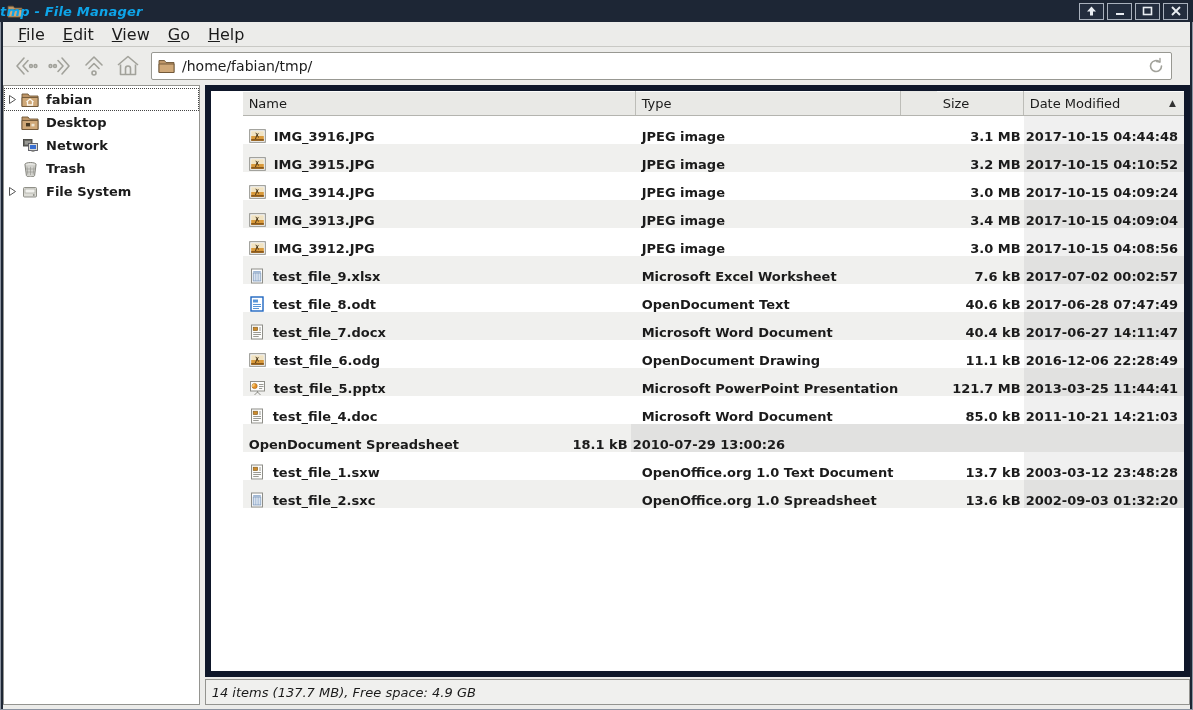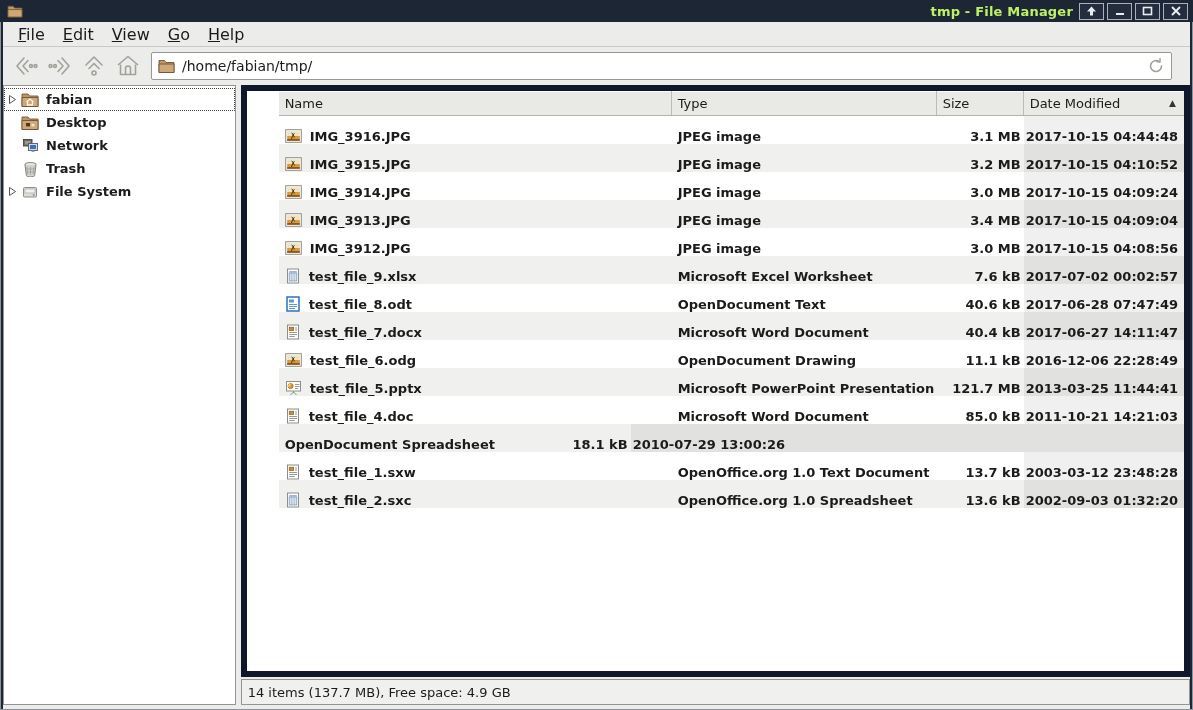--- a/index.html
+++ b/index.html
@@ -2,22 +2,22 @@
 <html><head>
 <meta charset="utf-8">
 <style>
   html,body{margin:0;padding:0;background:#555;font-family:"DejaVu Sans","Liberation Sans",sans-serif;}
   *{box-sizing:border-box;}
   .window{position:relative;width:1193px;height:710px;background:#1d2635;overflow:hidden;
           box-shadow:inset 0 0 0 1px #8b93a1;}
   
   .titlebar{position:relative;height:22px;background:#1d2635;display:flex;align-items:center;}
   .titlebar .app-icon{margin-left:7px;display:flex;}
-  .titlebar .title{position:absolute;left:0;right:120px;text-align:right;color:#bef264;
-                   font-weight:bold;font-size:13px;letter-spacing:.2px;}
+  .titlebar .title{position:absolute;left:0;right:120px;text-align:left;color:#0ea5e9;
+                   font-weight:bold;font-size:13px;letter-spacing:.2px;font-style:italic;}
   .win-controls{margin-left:auto;display:flex;gap:3px;margin-right:5px;}
   .win-btn{width:25px;height:17px;border:1px solid #a9b1bd;background:#232d3e;display:flex;
            align-items:center;justify-content:center;cursor:default;}
   .win-btn svg{display:block;}
   
   .menubar{height:25px;background:#ececea;border-bottom:1px solid #c9c9c5;display:flex;
            align-items:center;padding-left:6px;margin:0 3px;}
   .menu-item{padding:3px 9px;font-size:16px;color:#1b1b1b;cursor:default;}
   .menu-item u{text-decoration:underline;}
   
@@ -39,33 +39,33 @@
   .listwrap{flex:1;background:#fff;border:6px solid #0f172a;display:flex;flex-direction:column;overflow:hidden;padding-left:32px;}
   
   .listheader{display:flex;height:25px;background:#e9e9e6;border-bottom:1px solid #b4b4af;flex:none;}
   .hcell{display:flex;align-items:center;padding:0 6px;font-size:13px;color:#1b1b1b;
          border-right:1px solid #bdbdb8;box-shadow:inset 0 1px 0 #fcfcfb;}
   .hcell:last-child{border-right:none;}
   .sort-arrow{margin-left:auto;font-size:9px;color:#333;padding-right:2px;}
   
   .c-name{width:393px;}
   .c-type{width:265px;}
-  .c-size{width:87px;}
+  .c-size{width:87px;margin-left:36px;}
   .c-date{flex:1;}
   
   .rows{flex:1;overflow:hidden;}
   .frow{display:flex;height:28px;align-items:stretch;font-size:13px;color:#1b1b1b;}
   .frow.odd{background:#f0f0ee;}
   .cell{display:flex;align-items:flex-end;padding:0 6px;overflow:hidden;white-space:nowrap;font-weight:bold;}
   .cell.c-size{justify-content:flex-end;padding-right:3px;}
   .cell.c-date{background:rgba(0,0,0,0.057);padding-left:2px;}
   .cell.c-name .f-icon{margin-right:8px;display:flex;flex:none;}
   
   .statusbar{height:22px;margin-top:2px;background:#f0f0ee;border:1px solid #949490;
-             display:flex;align-items:center;padding:12px 6px;font-size:13px;color:#1b1b1b;flex:none;}
+             display:flex;align-items:center;padding:12px 6px;font-size:13px;color:#1b1b1b;flex:none;font-style:italic;}
 </style>
 </head>
 <body>
 
 <div class="window">
 
   <div class="titlebar">
     <span class="app-icon">
       <svg width="16" height="14" viewBox="0 0 16 14">
         <path d="M1 3 h5 l1.5 1.8 h7.5 v8 H1 z" fill="#b3straw"></path>

